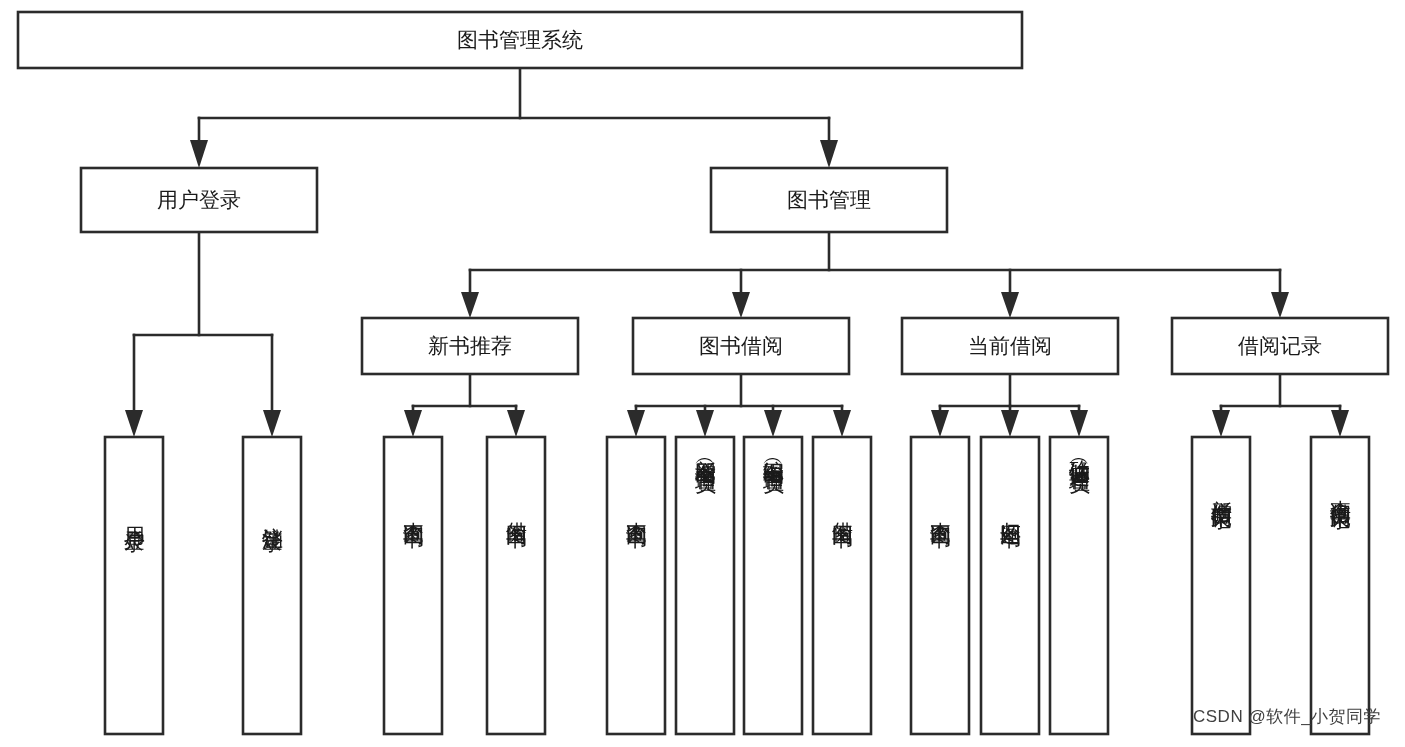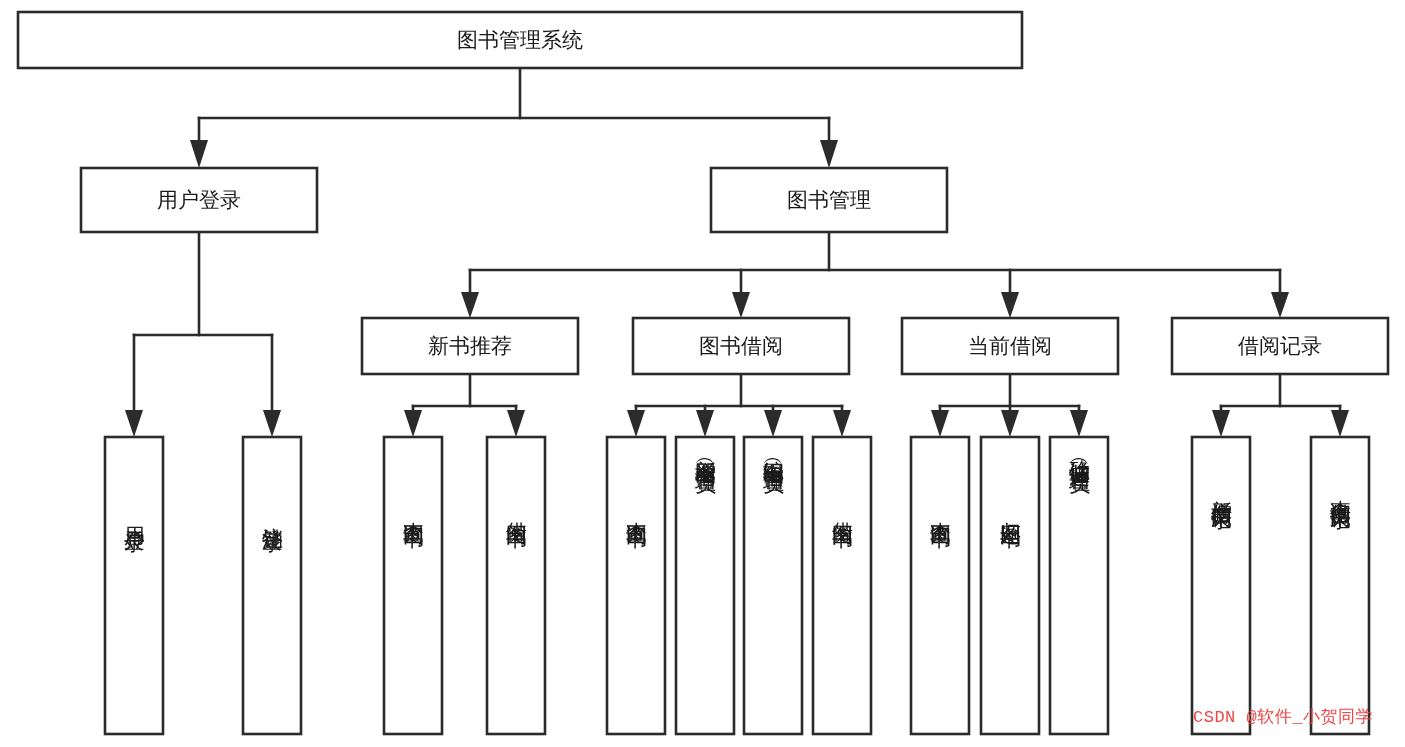--- a/index.html
+++ b/index.html
@@ -58,23 +58,23 @@
     color: #1a1a1a;
     letter-spacing: 2px;
     display: flex;
     align-items: center;
     justify-content: flex-start;
     white-space: nowrap;
     pointer-events: none;
   }
   .watermark {
     position: absolute;
-    font-family: Liberation Mono, monospace;
+    font-family: Liberation Sans, sans-serif;
     font-size: 17px;
-    color: #ef4444;
+    color: #404040;
     white-space: nowrap;
     letter-spacing: 0.5px;
   }
 </style>
 </head>
 <body>
 
 <div id="diagram-root">
 
   <svg id="tree-svg" viewBox="0 0 1405 747" xmlns="http://www.w3.org/2000/svg">

